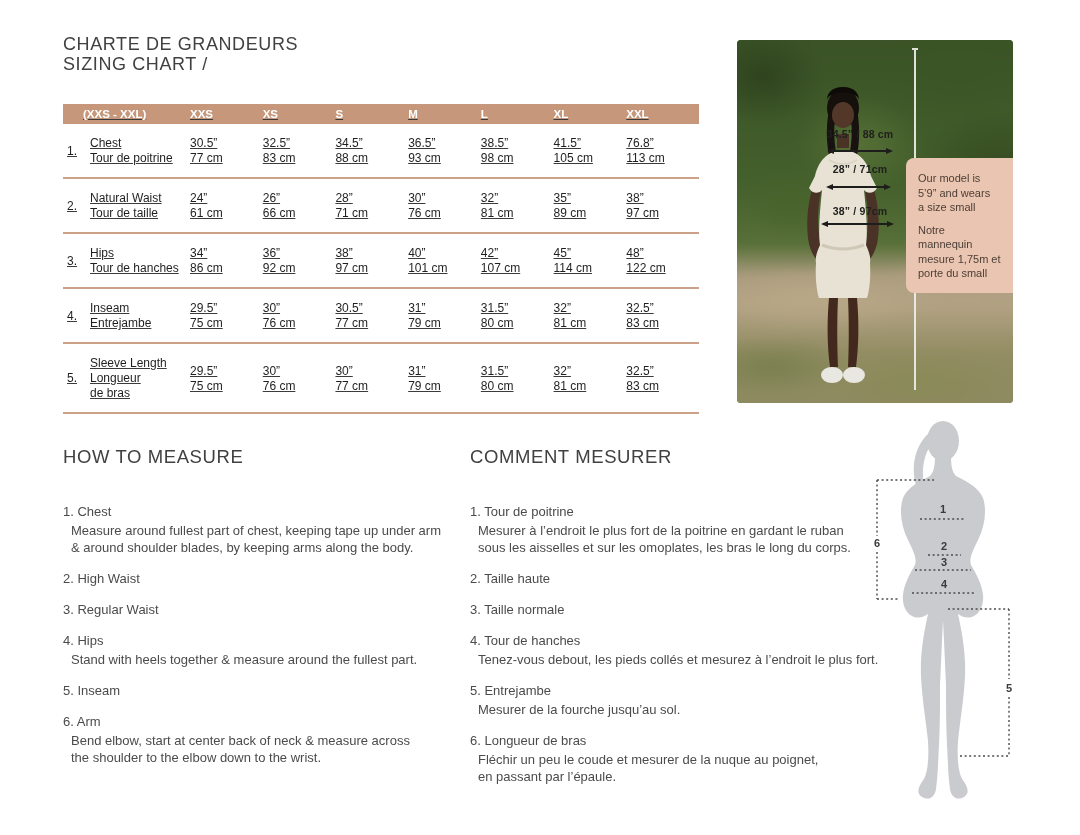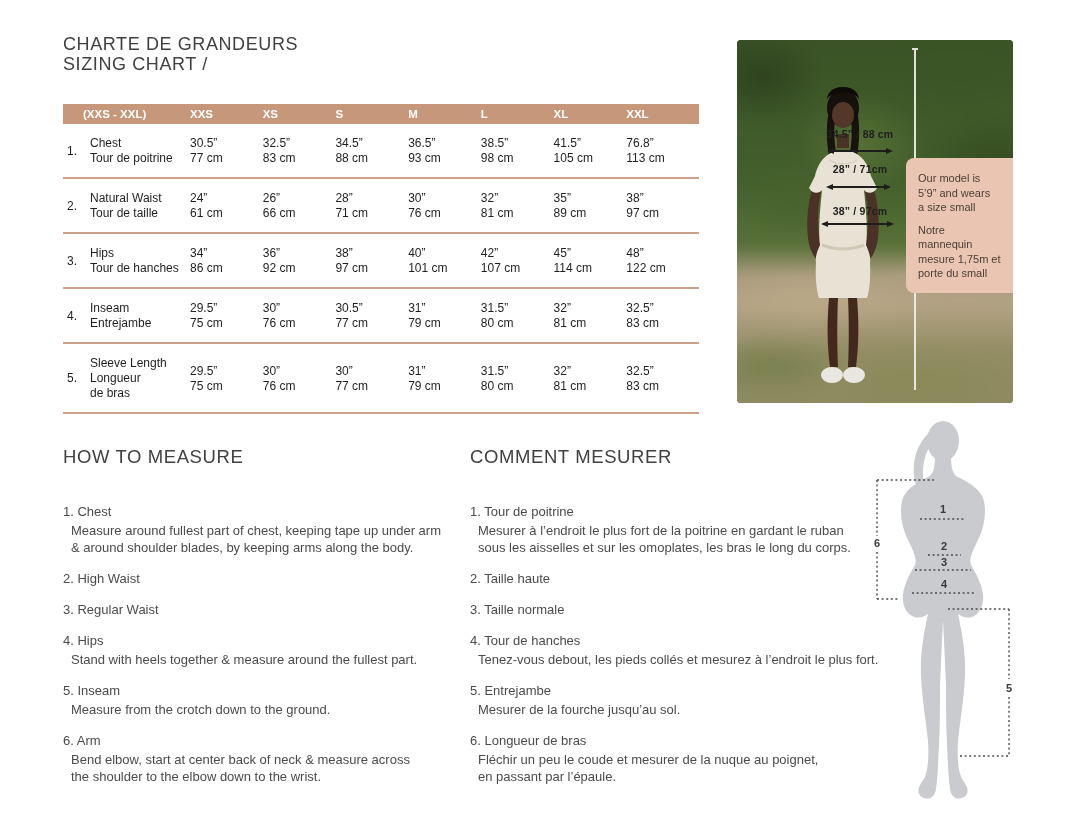--- a/index.html
+++ b/index.html
@@ -4,21 +4,21 @@
 <style>
   * { margin:0; padding:0; box-sizing:border-box; }
   html,body { background:#fff; }
   body { font-family:"Liberation Sans", sans-serif; color:#3b3b3b; }
   .page { position:relative; width:1080px; height:835px; background:#ffffff; overflow:hidden; }
 
   
   .title { position:absolute; left:63px; top:34px; font-size:18px; letter-spacing:.6px; color:#414141; line-height:20px; font-weight:400; }
 
   
-  .size-table { position:absolute; left:63px; top:104px; width:636px; }
+  .size-table { position:absolute; left:63px; top:104px; width:636px;text-decoration:underline; }
   .thead { display:grid; grid-template-columns:127px repeat(7,1fr); background:#c6977a; color:#fff;
            font-size:11.5px; font-weight:bold; height:20px; align-items:center; }
   .th-first { padding-left:20px; }
   .trow { display:grid; grid-template-columns:27px 100px repeat(7,1fr); border-bottom:2px solid #cba287;
           padding:12px 0 11px; font-size:12px; color:#1f1f1f; line-height:15px; align-items:center; }
   .td.num { padding-left:4px; }
   .td .fr { white-space:pre-line; }
 
   
   .photo { position:absolute; left:737px; top:40px; width:276px; height:363px; border-radius:4px; overflow:hidden; background:#44602c; }
@@ -320,21 +320,20 @@
         </div>
         <div class="m-item">
           <div class="m-head">3. Regular Waist</div>
         </div>
         <div class="m-item">
           <div class="m-head">4. Hips</div>
           <div class="m-desc">Stand with heels together &amp; measure around the fullest part.</div>
         </div>
         <div class="m-item">
           <div class="m-head">5. Inseam</div>
-          <div class="m-desc">Measure from the crotch down to the ground.</div>
         </div>
         <div class="m-item">
           <div class="m-head">6. Arm</div>
           <div class="m-desc">Bend elbow, start at center back of neck &amp; measure across
 the shoulder to the elbow down to the wrist.</div>
         </div>
       </div>
   </div>
 
   <div class="section sec-fr">

